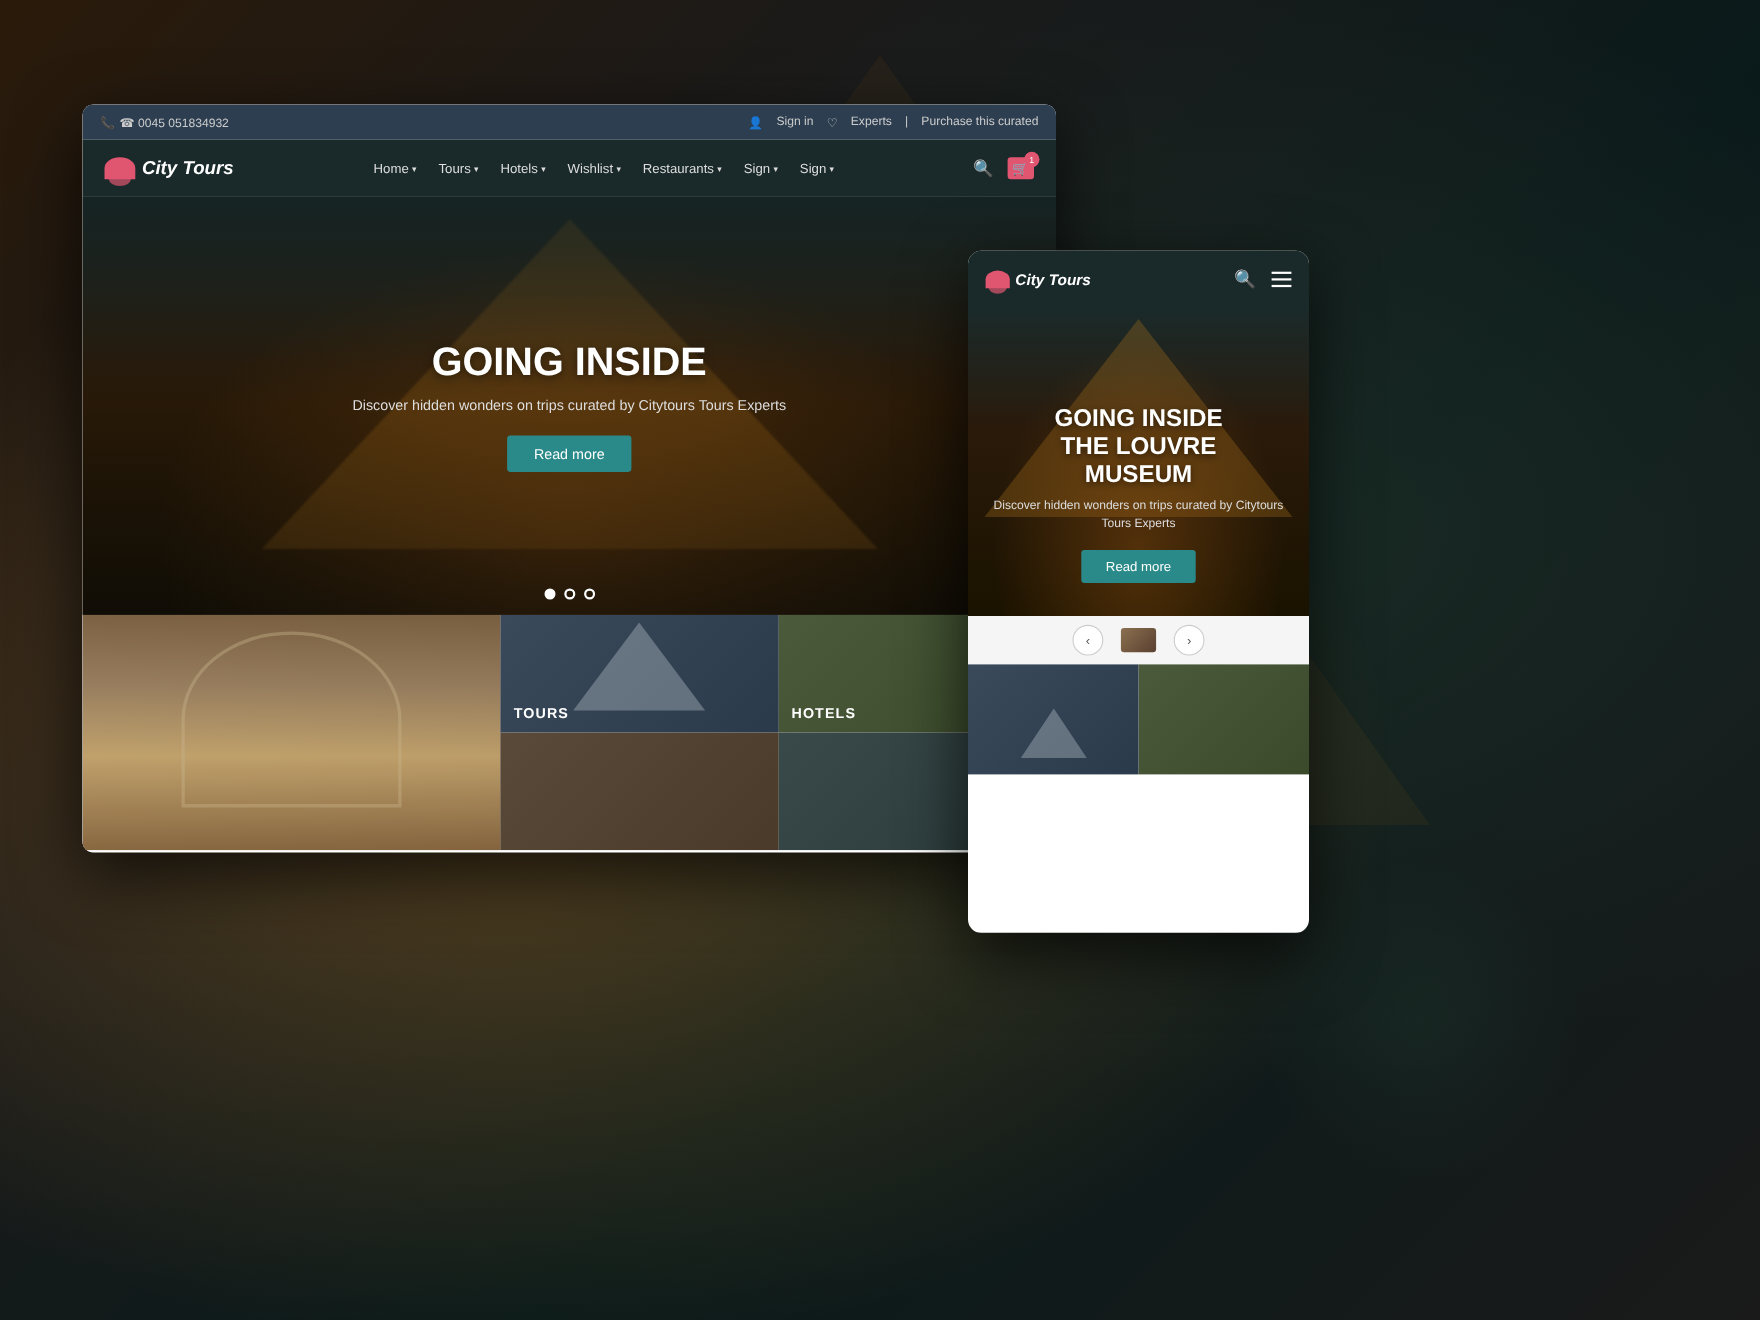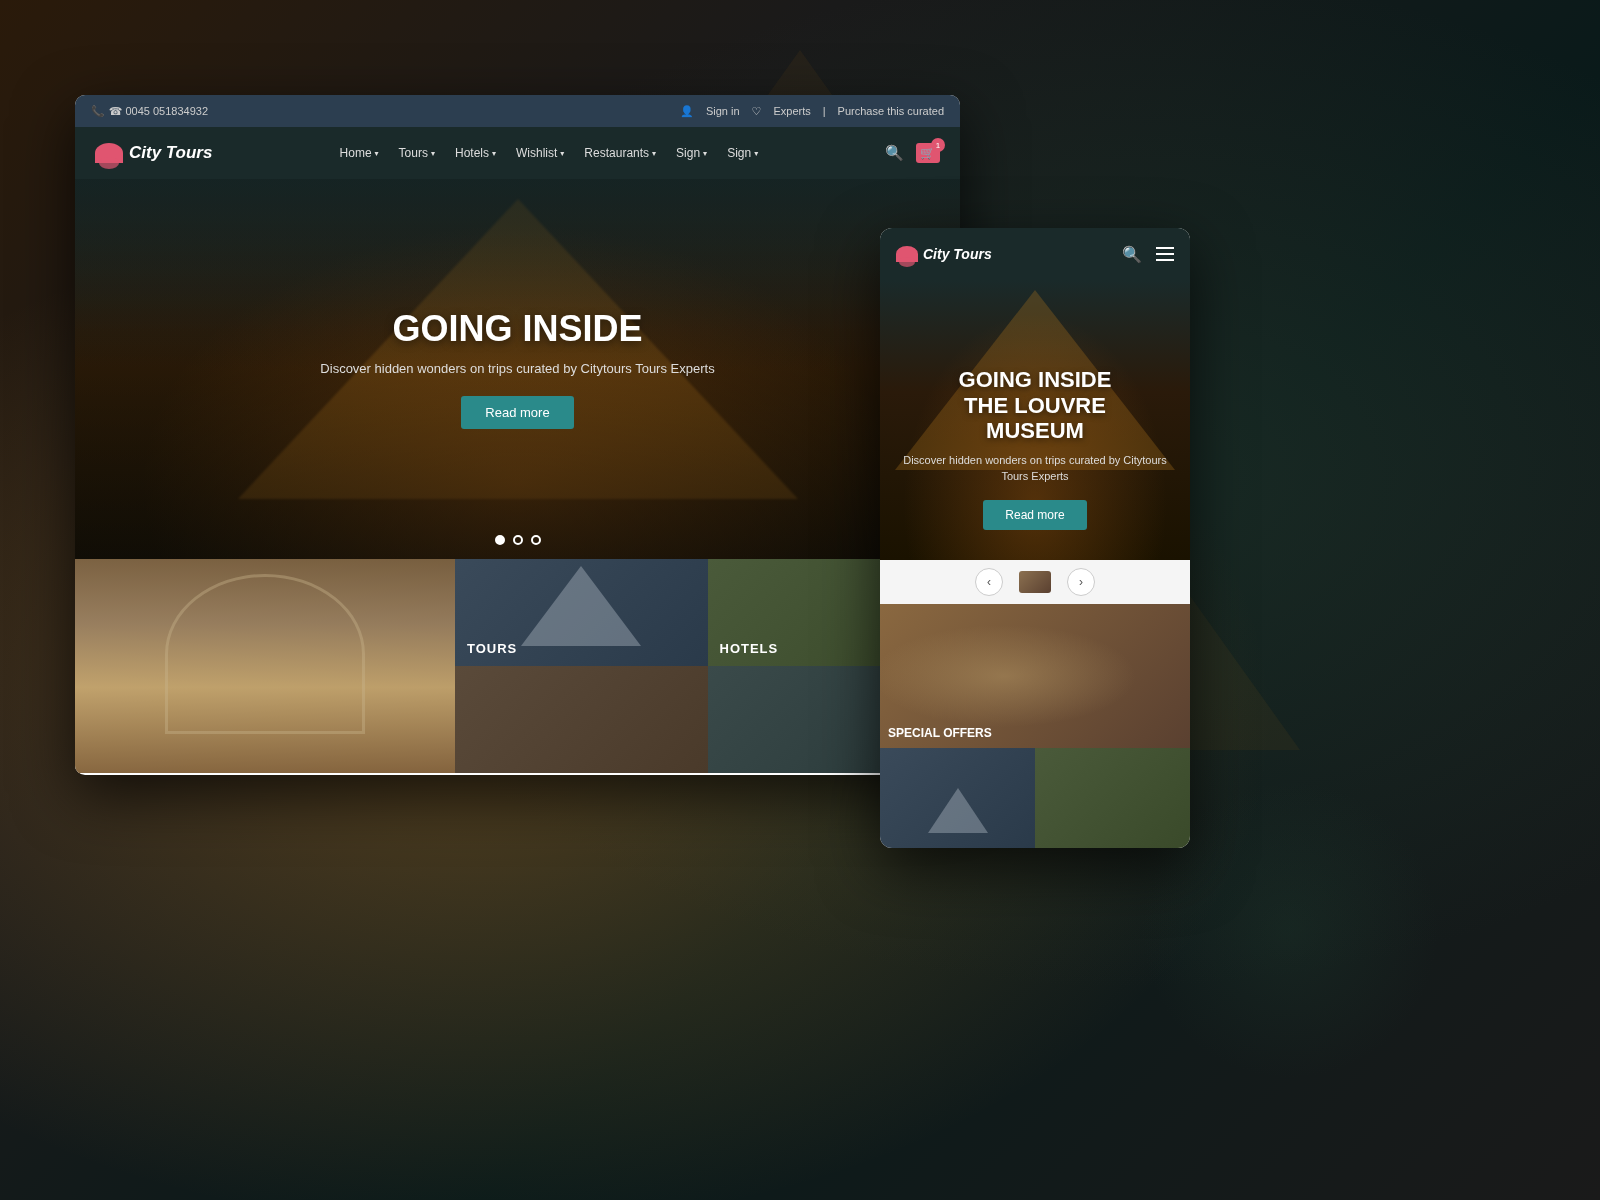--- a/index.html
+++ b/index.html
@@ -655,20 +655,17 @@
     </div>
   </div>
 
   <div class="mobile-carousel-controls">
     <div class="carousel-arrow">‹</div>
     <div class="carousel-thumb"></div>
     <div class="carousel-arrow">›</div>
   </div>
 
   <div class="mobile-bottom">
-    <div class="mobile-img-1">
-      <span class="mobile-img-1-label">SPECIAL OFFERS</span>
-    </div>
     <div class="mobile-img-2"></div>
     <div style="background:linear-gradient(135deg,#4a5a3a,#3a4a2a);height:100px;"></div>
   </div>
 
 </div>
 
 </body></html>

